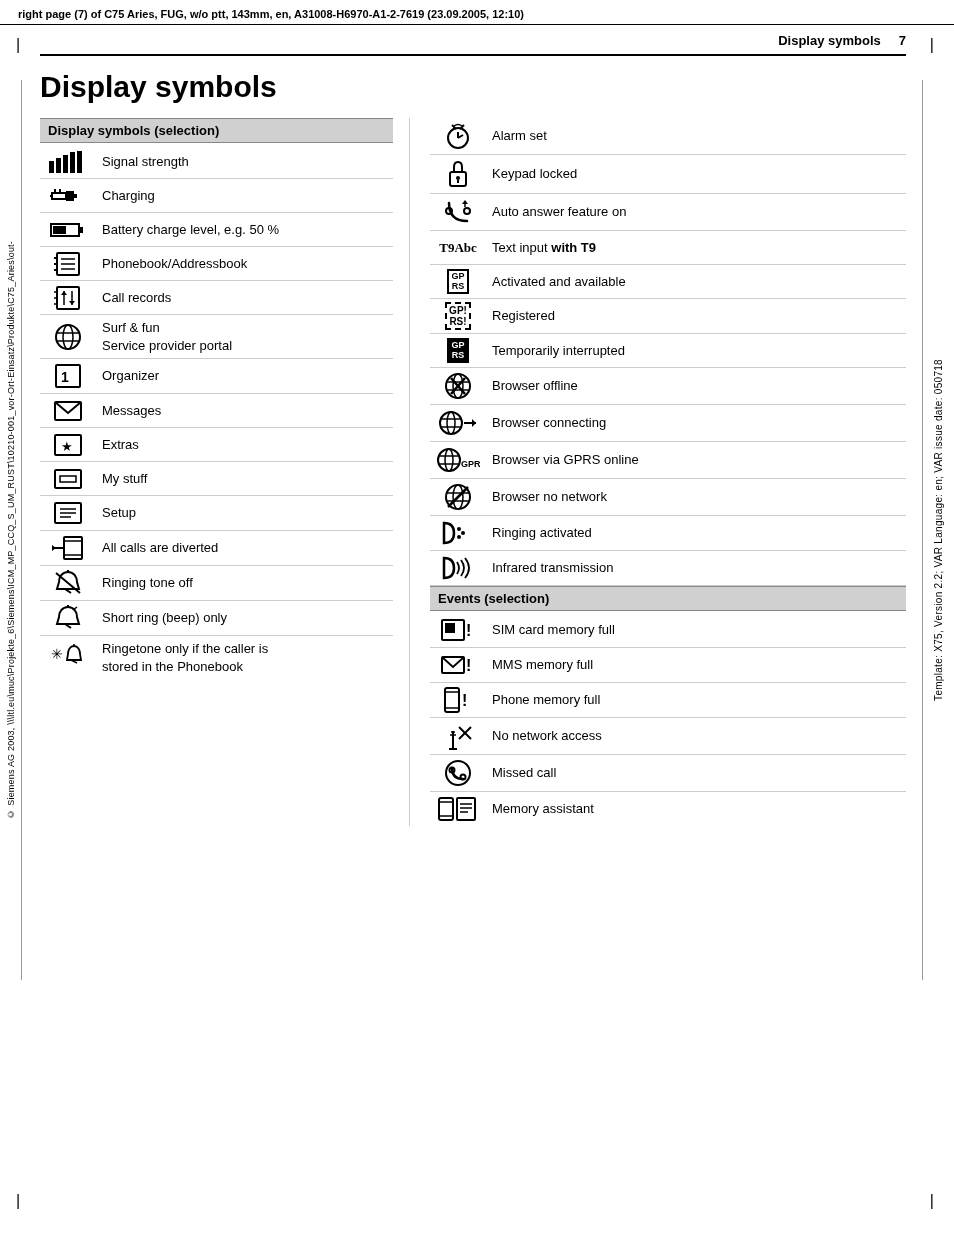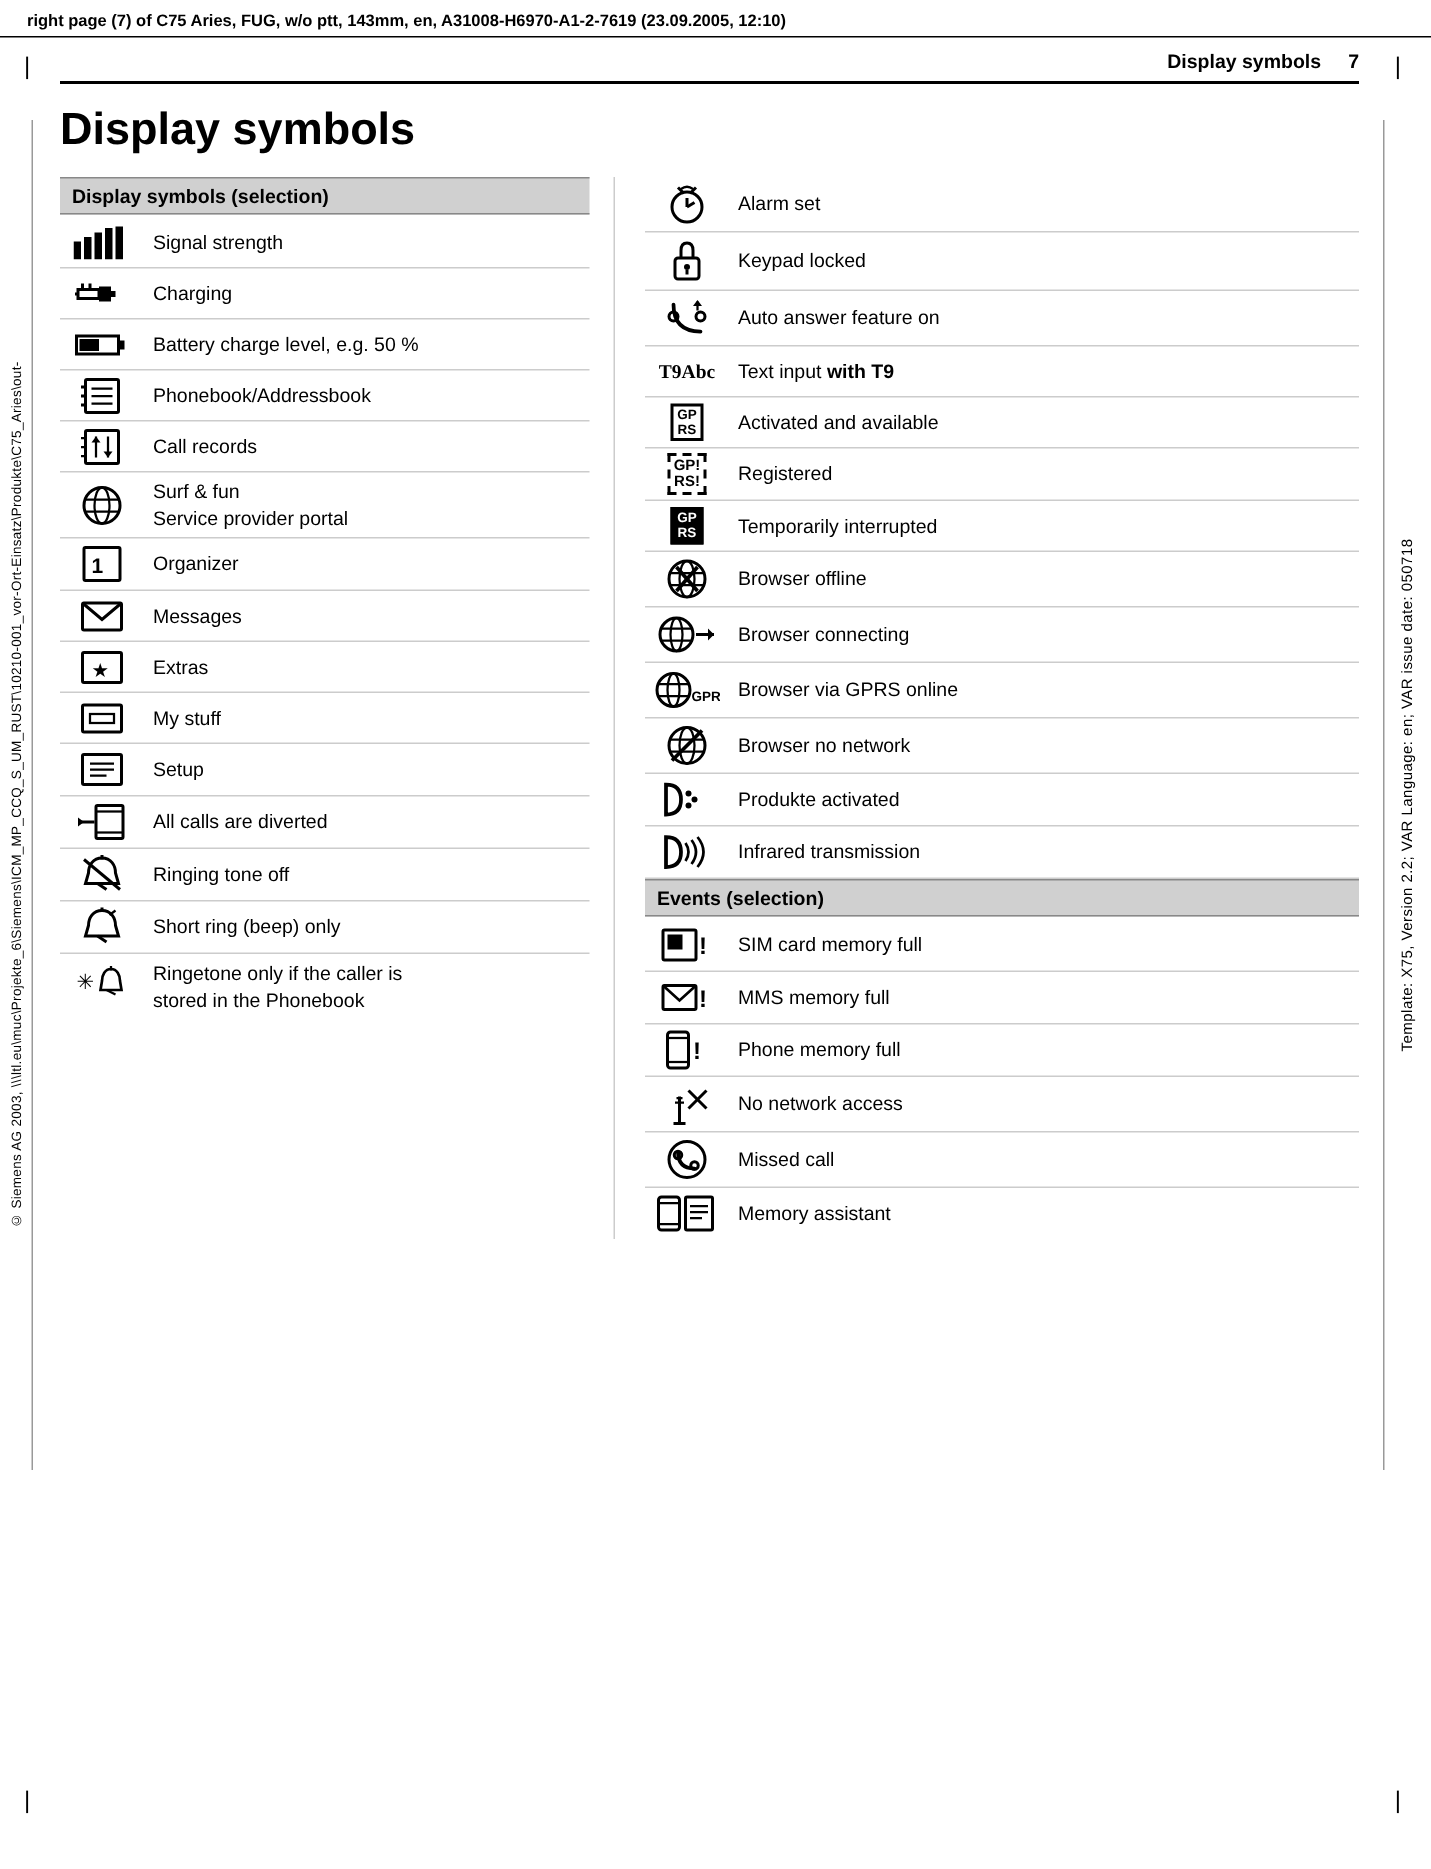--- a/index.html
+++ b/index.html
@@ -563,21 +563,21 @@
         <div class="symbol-cell">
           <svg width="36" height="28" viewBox="0 0 36 28">
 
             <path d="M4 4 L4 24 Q14 24 14 14 Q14 4 4 4 Z" fill="none" stroke="#000" stroke-width="2.5"></path>
 
             <circle cx="19" cy="10" r="2" fill="#000"></circle>
             <circle cx="23" cy="14" r="2" fill="#000"></circle>
             <circle cx="19" cy="18" r="2" fill="#000"></circle>
           </svg>
         </div>
-        <div class="label-cell">Produkte activated</div>
+        <div class="label-cell">Ringing activated</div>
       </div>
 
       <div class="symbol-row">
         <div class="symbol-cell">
           <svg width="36" height="28" viewBox="0 0 36 28">
 
             <path d="M4 4 L4 24 Q14 24 14 14 Q14 4 4 4 Z" fill="none" stroke="#000" stroke-width="2.5"></path>
 
             <path d="M17 8 Q21 14 17 20" fill="none" stroke="#000" stroke-width="1.8"></path>
             <path d="M21 6 Q27 14 21 22" fill="none" stroke="#000" stroke-width="1.8"></path>

